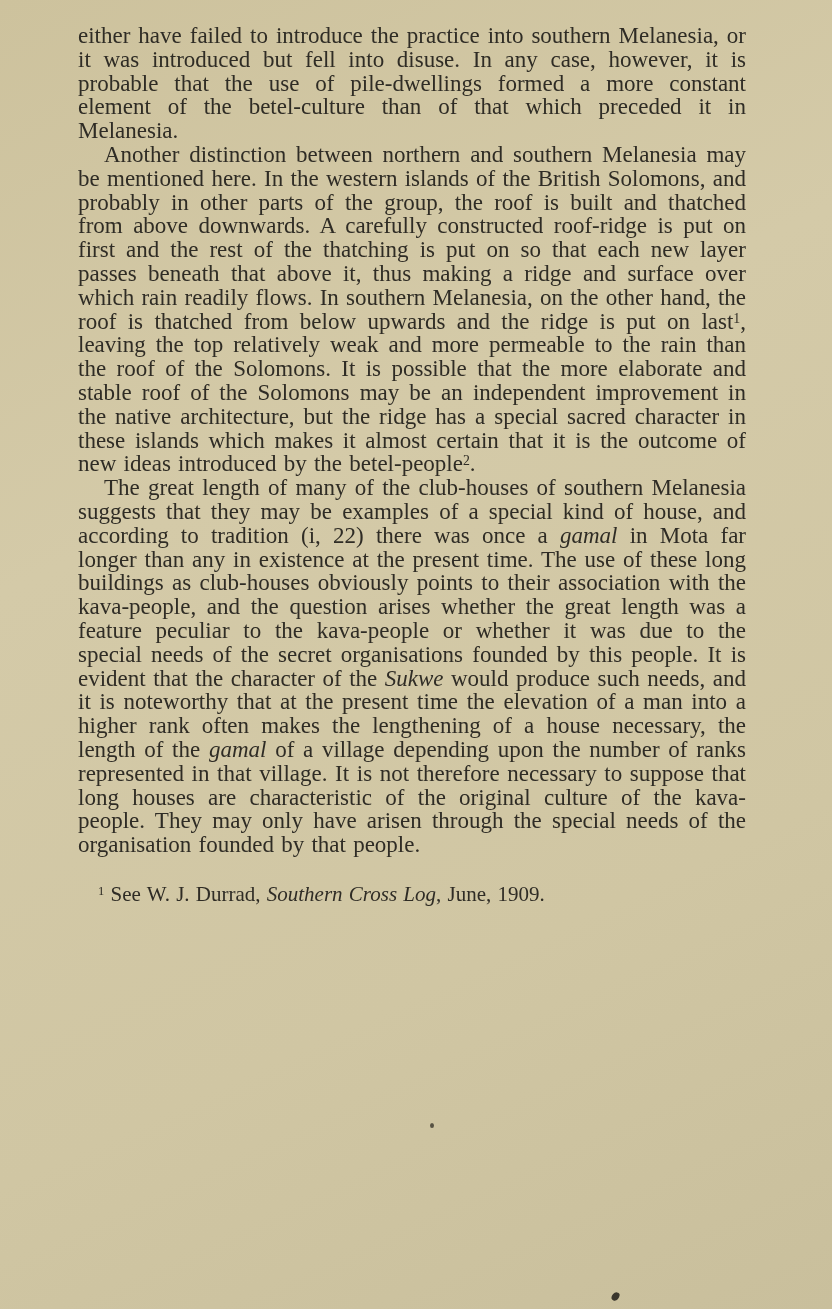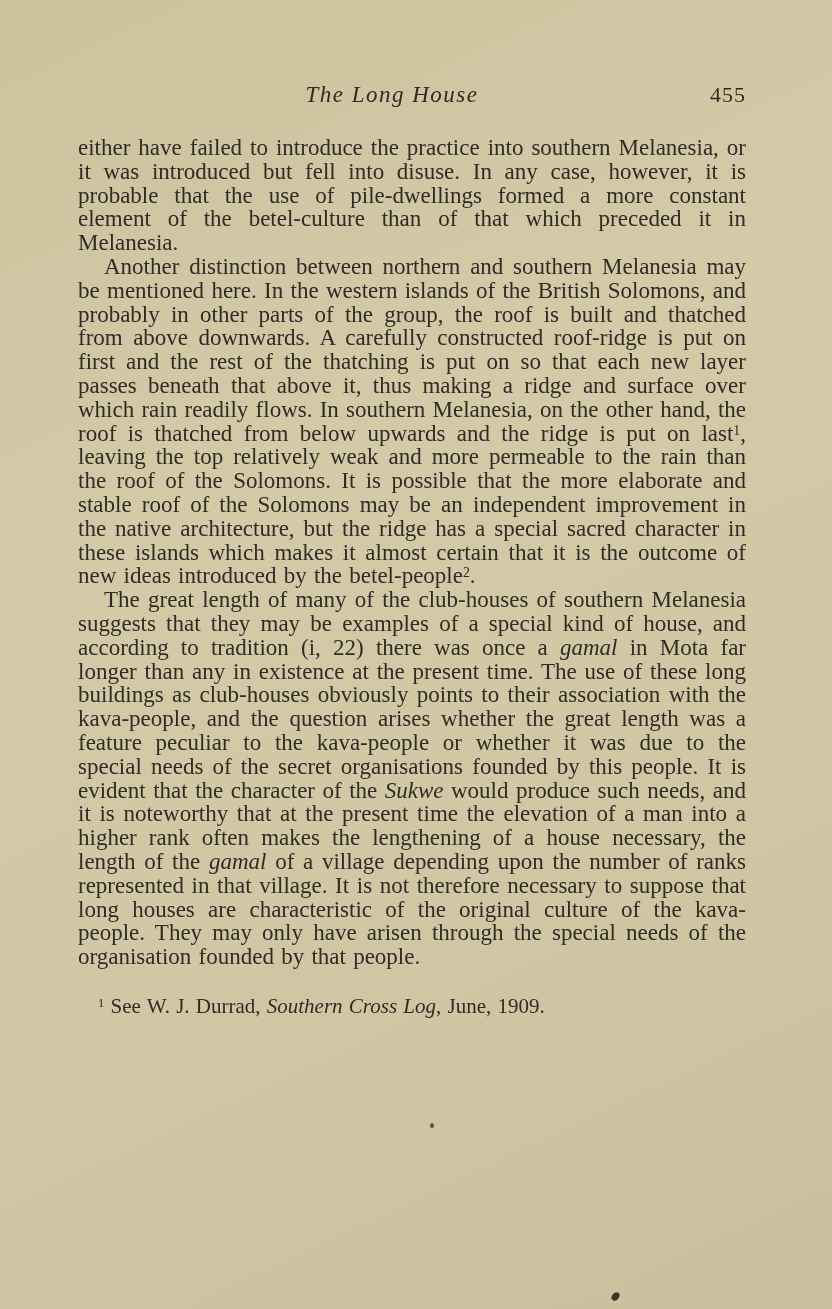--- a/index.html
+++ b/index.html
@@ -76,24 +76,20 @@
     border-radius: 50%;
   }
   .speck-1 { left: 612px; top: 1292px; width: 7px; height: 9px; transform: rotate(25deg); border-radius: 60% 40% 55% 45%; }
   .speck-2 { left: 430px; top: 1123px; width: 4px; height: 5px; opacity: 0.8; }
 </style>
 </head>
 <body>
 
 <div class="page">
 
-  <header class="running-head">
-    <span class="head-title">The Long House</span>
-    <span class="page-number">455</span>
-  </header>
 
   <main class="text-block">
 
     <p class="para no-indent"><span>either have failed to introduce the practice into southern Melanesia, or it was introduced but fell into disuse.  In any case, however, it is probable that the use of pile-dwellings formed a more constant element of the betel-culture than of that which preceded it in Melanesia.</span></p>
 
     <p class="para"><span>Another distinction between northern and southern Melanesia may be mentioned here.  In the western islands of the British Solomons, and probably in other parts of the group, the roof is built and thatched from above downwards. A carefully constructed roof-ridge is put on first and the rest of the thatching is put on so that each new layer passes beneath that above it, thus making a ridge and surface over which rain readily flows.  In southern Melanesia, on the other hand, the roof is thatched from below upwards and the ridge is put on last</span><sup class="fn-ref">1</sup><span>, leaving the top relatively weak and more permeable to the rain than the roof of the Solomons.  It is possible that the more elaborate and stable roof of the Solomons may be an independent improvement in the native architecture, but the ridge has a special sacred character in these islands which makes it almost certain that it is the outcome of new ideas introduced by the betel-people</span><sup class="fn-ref">2</sup><span>.</span></p>
 
     <p class="para"><span>The great length of many of the club-houses of southern Melanesia suggests that they may be examples of a special kind of house, and according to tradition (i, 22) there was once a </span><i class="it">gamal</i><span> in Mota far longer than any in existence at the present time.  The use of these long buildings as club-houses obviously points to their association with the kava-people, and the question arises whether the great length was a feature peculiar to the kava-people or whether it was due to the special needs of the secret organisations founded by this people.  It is evident that the character of the </span><i class="it">Sukwe</i><span> would produce such needs, and it is noteworthy that at the present time the elevation of a man into a higher rank often makes the lengthening of a house necessary, the length of the </span><i class="it">gamal</i><span> of a village depending upon the number of ranks represented in that village. It is not therefore necessary to suppose that long houses are characteristic of the original culture of the kava-people.  They may only have arisen through the special needs of the organisation founded by that people.</span></p>
 
   </main>

